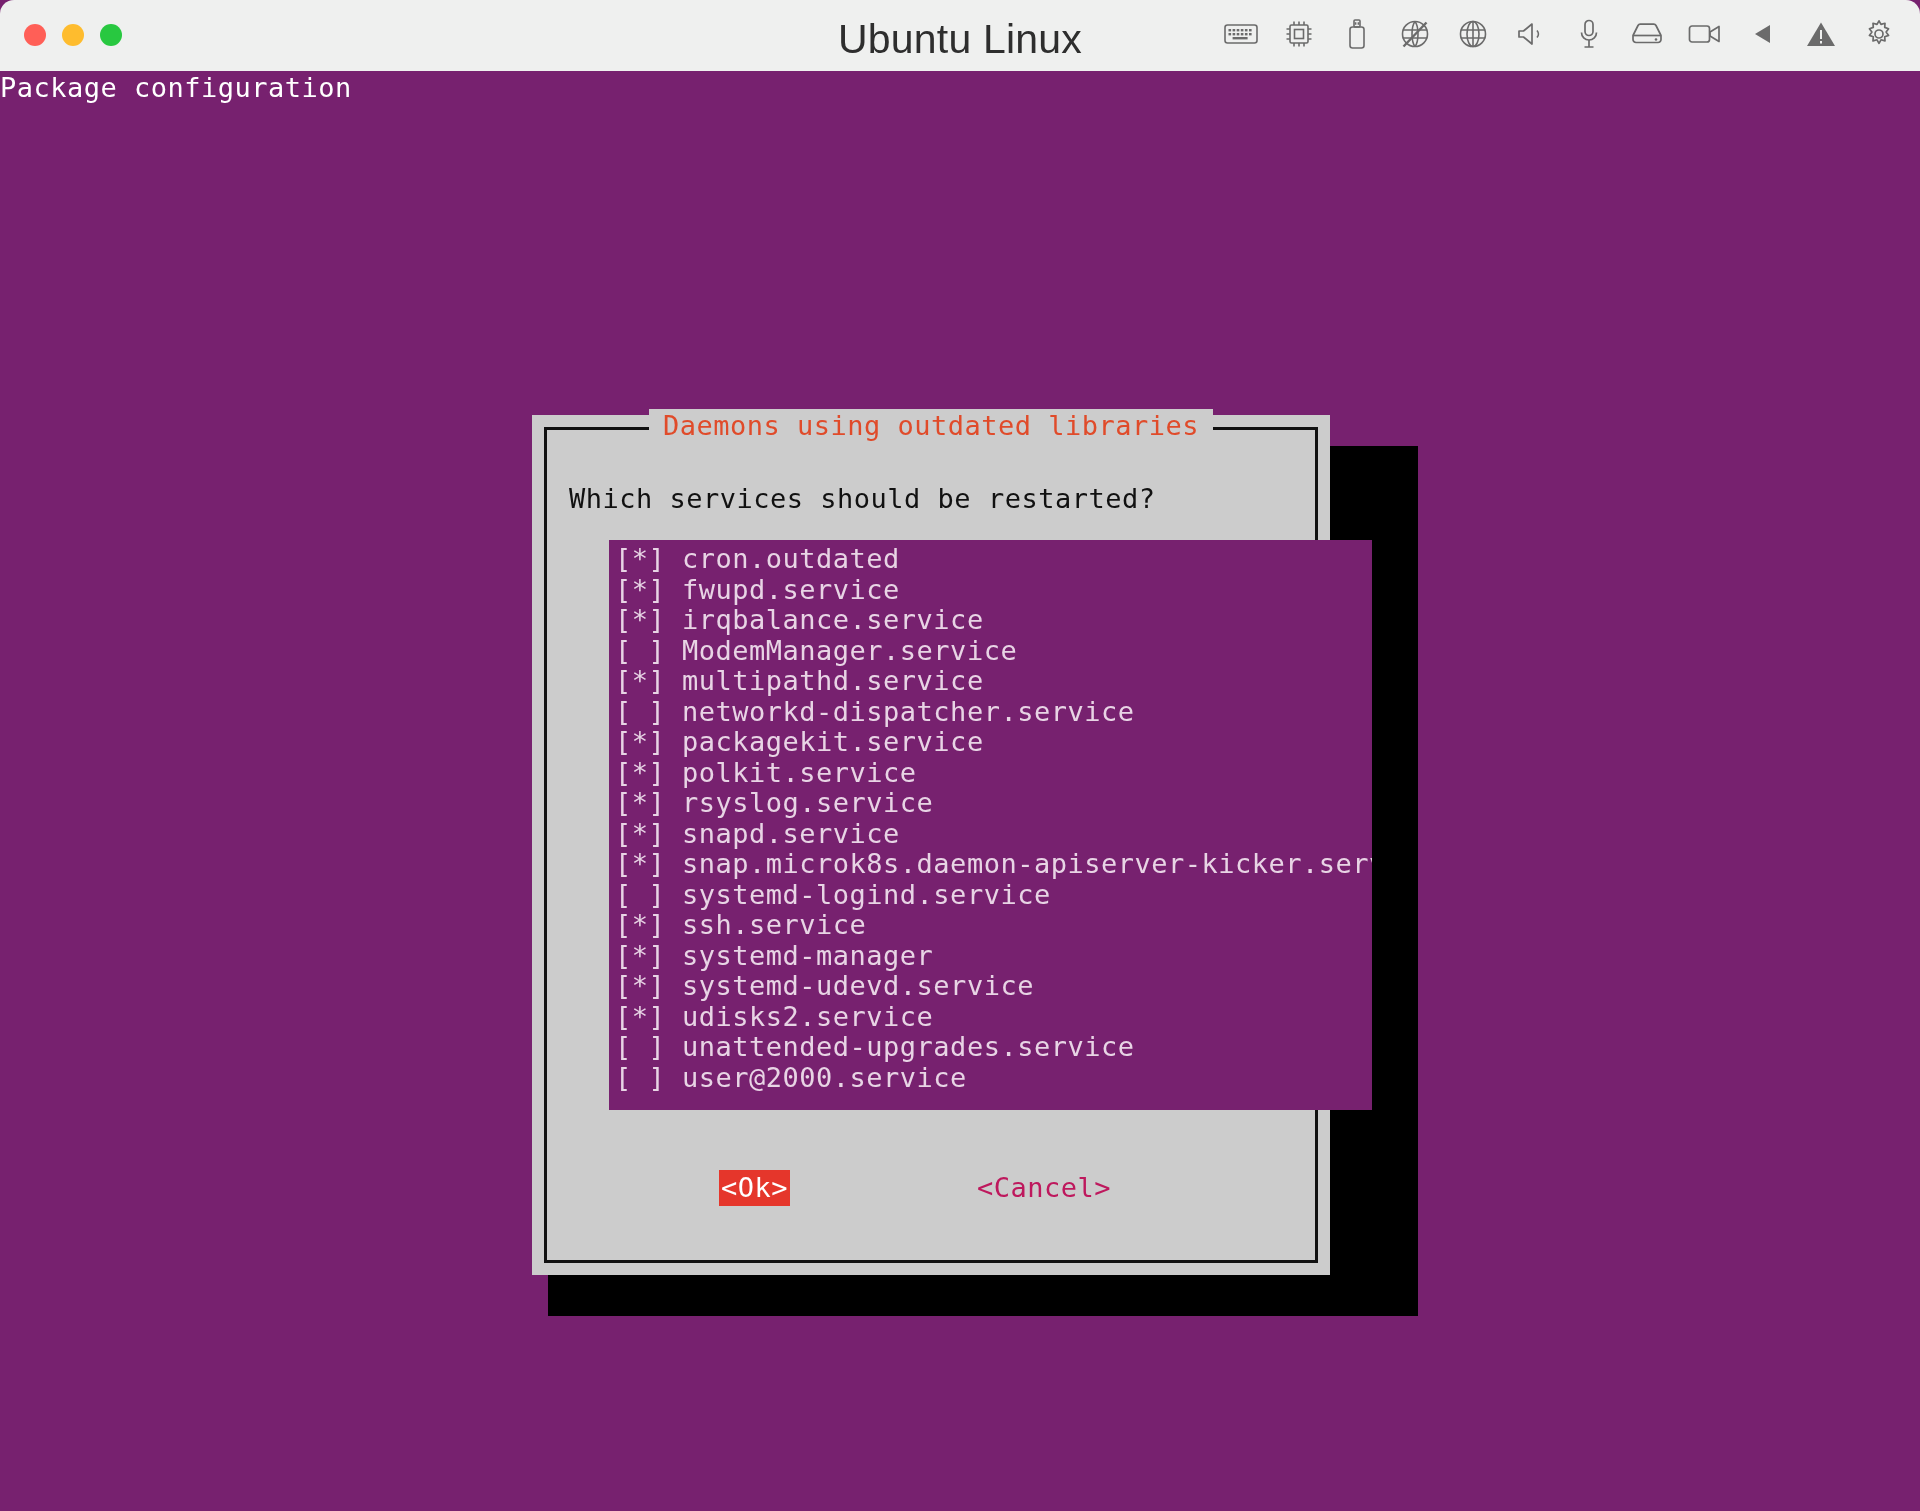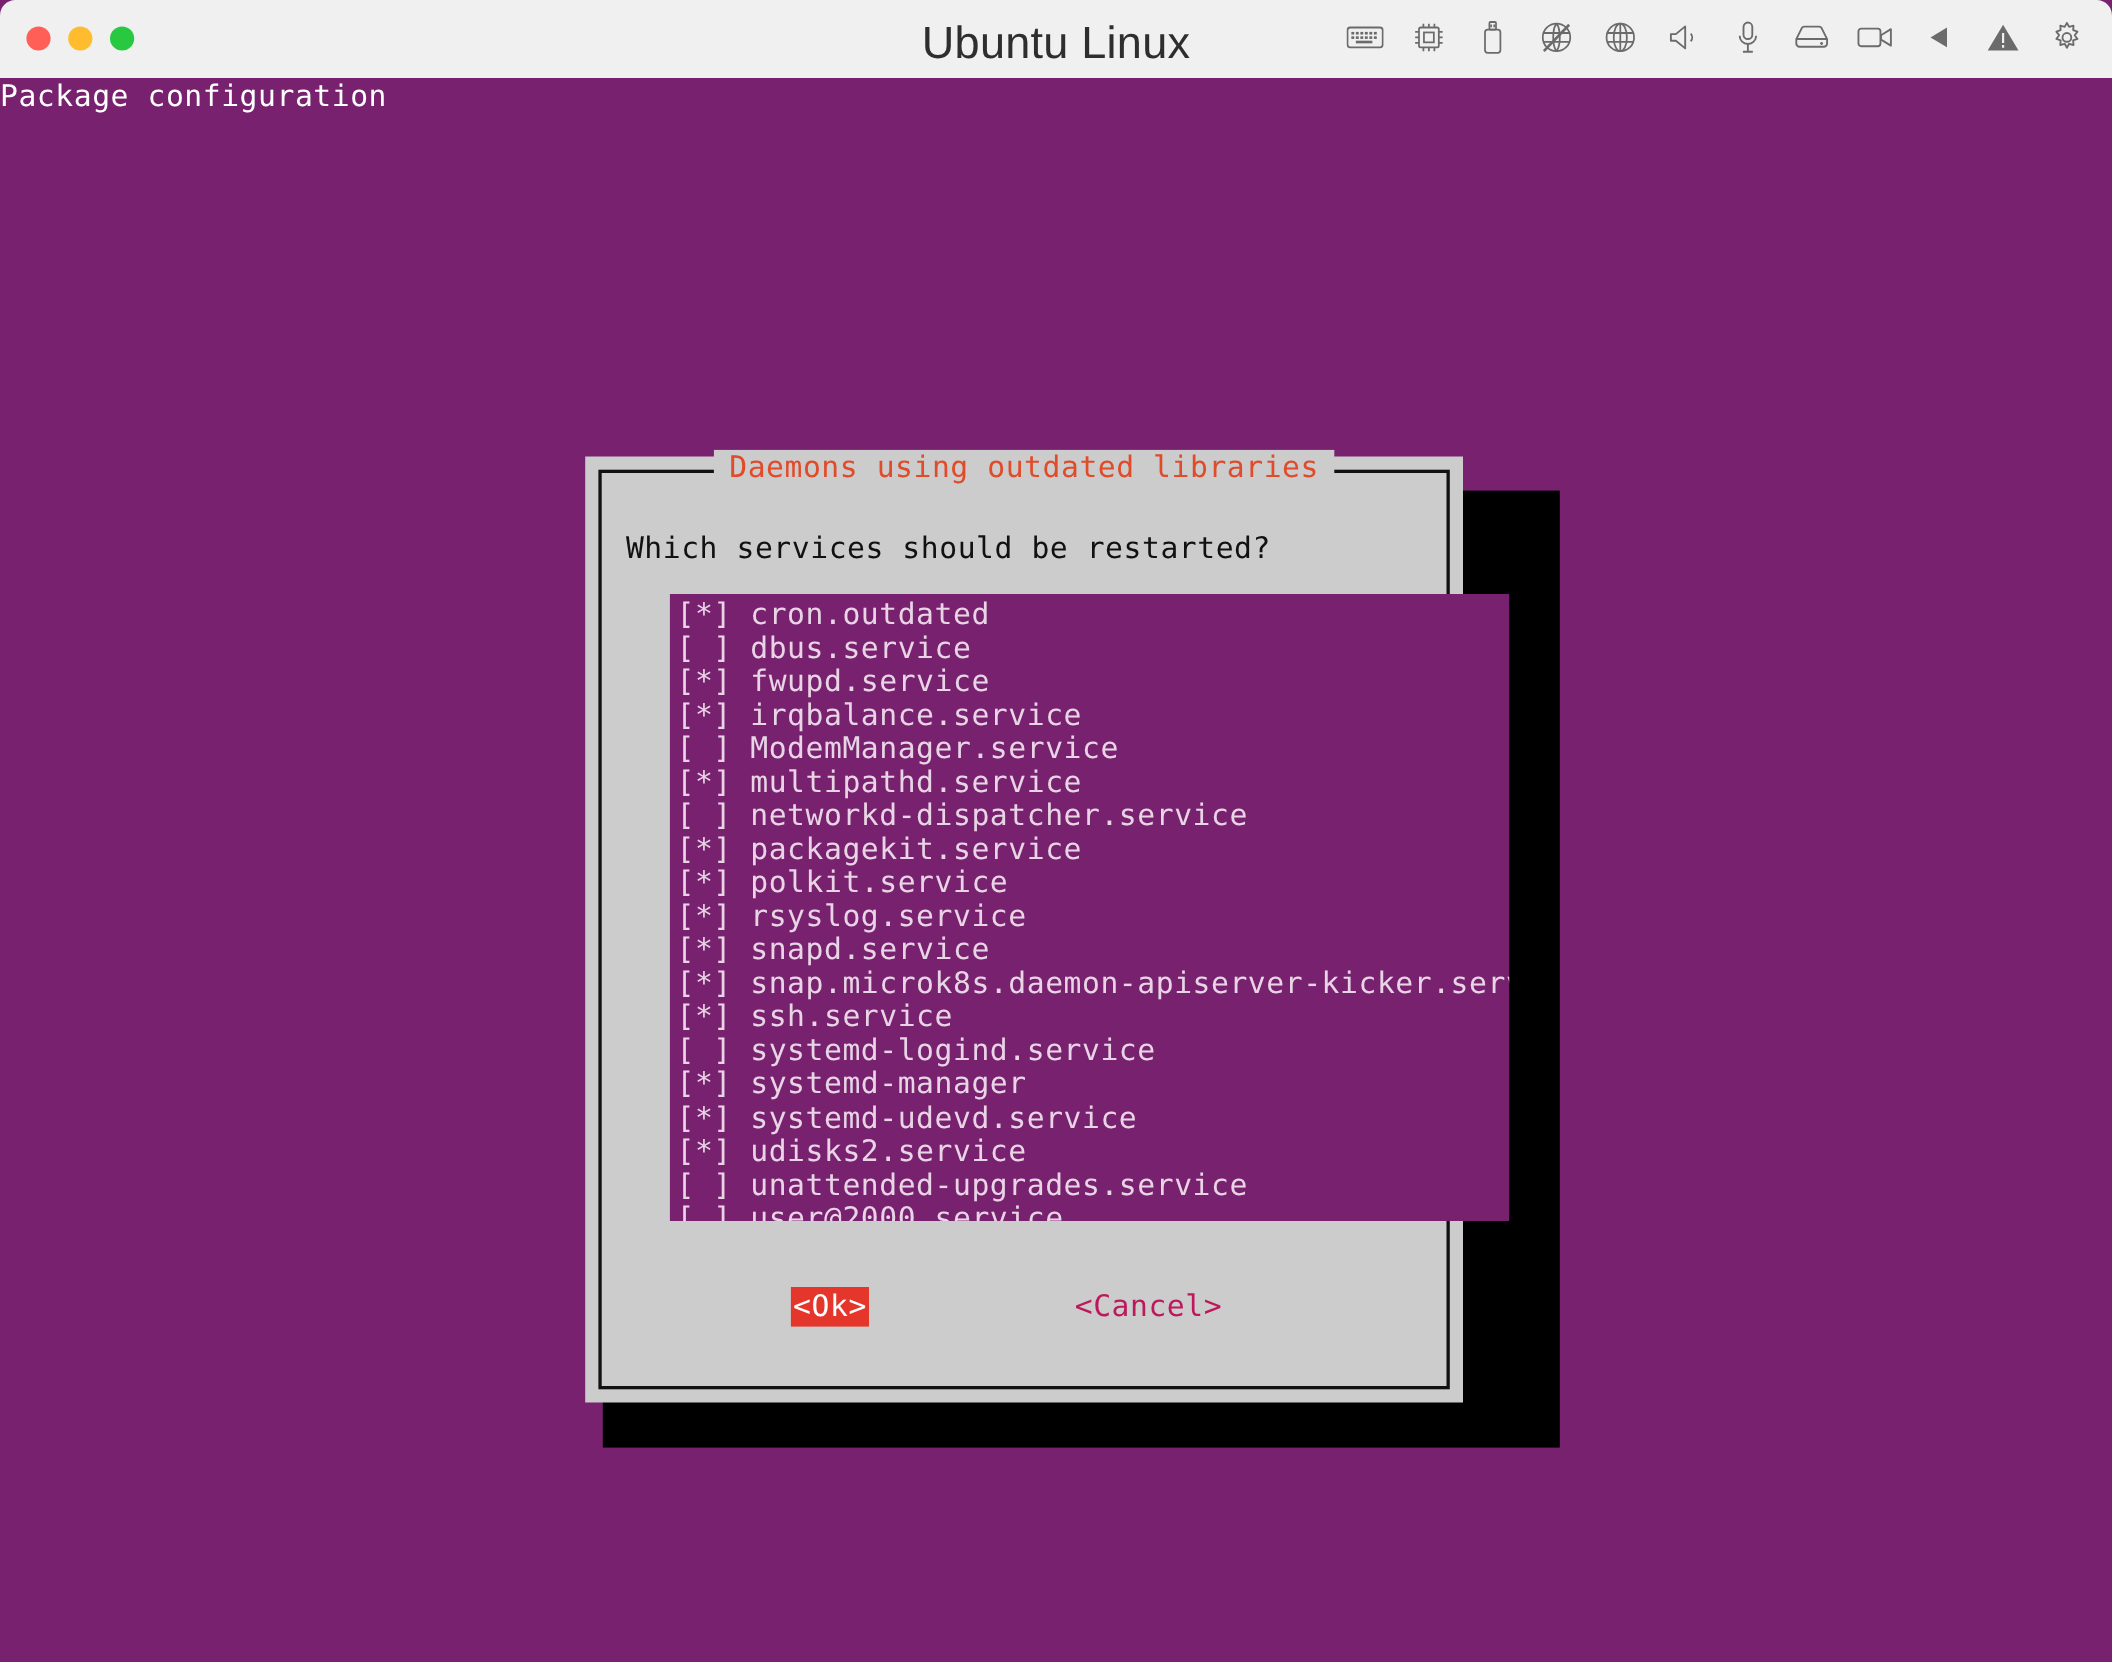--- a/index.html
+++ b/index.html
@@ -333,33 +333,32 @@
     <div class="dialog-inner">
 
       <div class="dialog-title-wrap">
         <span class="dialog-title">Daemons using outdated libraries</span>
       </div>
 
       <div class="dialog-question">Which services should be restarted?</div>
 
       <div class="list-box" id="service-list">
           <div class="list-row"><span class="mark">[*]</span><span class="lbl"> cron.outdated</span></div>
-          <div class="list-row"><span class="mark">[ ]</span><span class="lbl"> dbus.service</span></div>
           <div class="list-row"><span class="mark">[*]</span><span class="lbl"> fwupd.service</span></div>
           <div class="list-row"><span class="mark">[*]</span><span class="lbl"> irqbalance.service</span></div>
           <div class="list-row"><span class="mark">[ ]</span><span class="lbl"> ModemManager.service</span></div>
           <div class="list-row"><span class="mark">[*]</span><span class="lbl"> multipathd.service</span></div>
           <div class="list-row"><span class="mark">[ ]</span><span class="lbl"> networkd-dispatcher.service</span></div>
           <div class="list-row"><span class="mark">[*]</span><span class="lbl"> packagekit.service</span></div>
           <div class="list-row"><span class="mark">[*]</span><span class="lbl"> polkit.service</span></div>
           <div class="list-row"><span class="mark">[*]</span><span class="lbl"> rsyslog.service</span></div>
           <div class="list-row"><span class="mark">[*]</span><span class="lbl"> snapd.service</span></div>
           <div class="list-row"><span class="mark">[*]</span><span class="lbl"> snap.microk8s.daemon-apiserver-kicker.service</span></div>
+          <div class="list-row"><span class="mark">[ ]</span><span class="lbl"> systemd-logind.service</span></div>
           <div class="list-row"><span class="mark">[*]</span><span class="lbl"> ssh.service</span></div>
-          <div class="list-row"><span class="mark">[ ]</span><span class="lbl"> systemd-logind.service</span></div>
           <div class="list-row"><span class="mark">[*]</span><span class="lbl"> systemd-manager</span></div>
           <div class="list-row"><span class="mark">[*]</span><span class="lbl"> systemd-udevd.service</span></div>
           <div class="list-row"><span class="mark">[*]</span><span class="lbl"> udisks2.service</span></div>
           <div class="list-row"><span class="mark">[ ]</span><span class="lbl"> unattended-upgrades.service</span></div>
           <div class="list-row"><span class="mark">[ ]</span><span class="lbl"> user@2000.service</span></div>
         </div>
 
       <div class="button-row">
         <span class="btn btn-ok">&lt;Ok&gt;</span>
         <span class="btn btn-cancel">&lt;Cancel&gt;</span>

